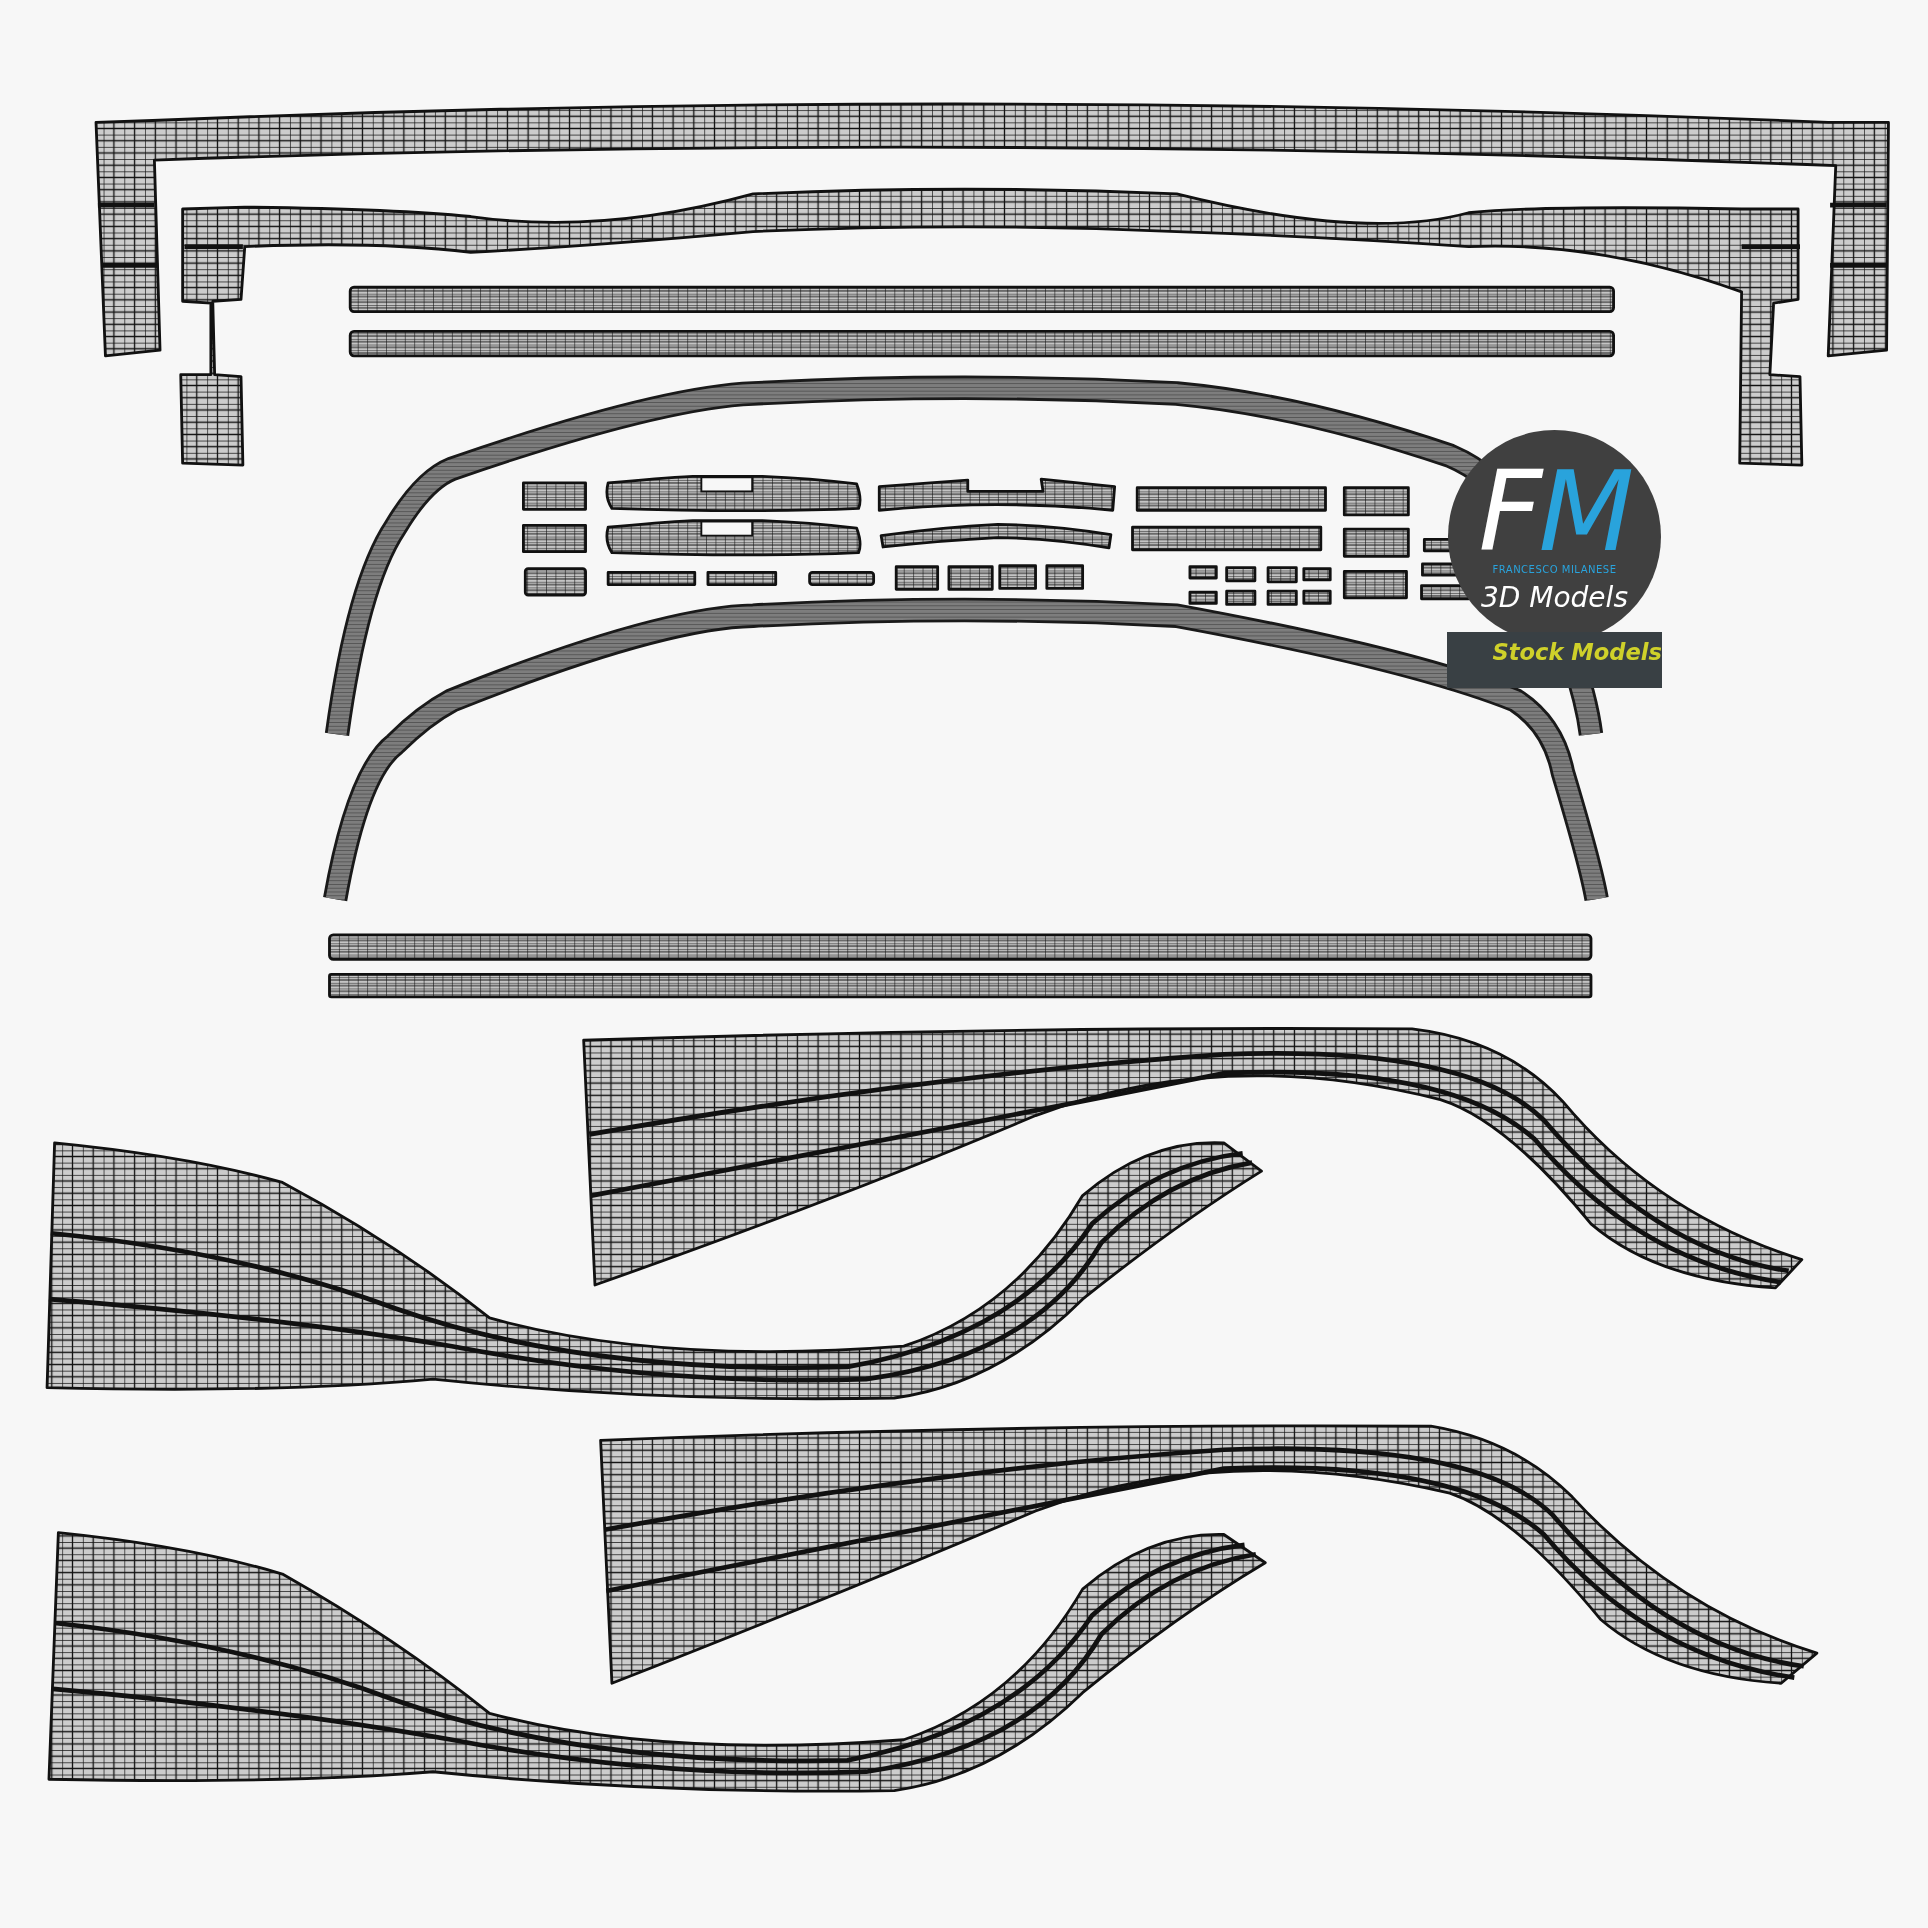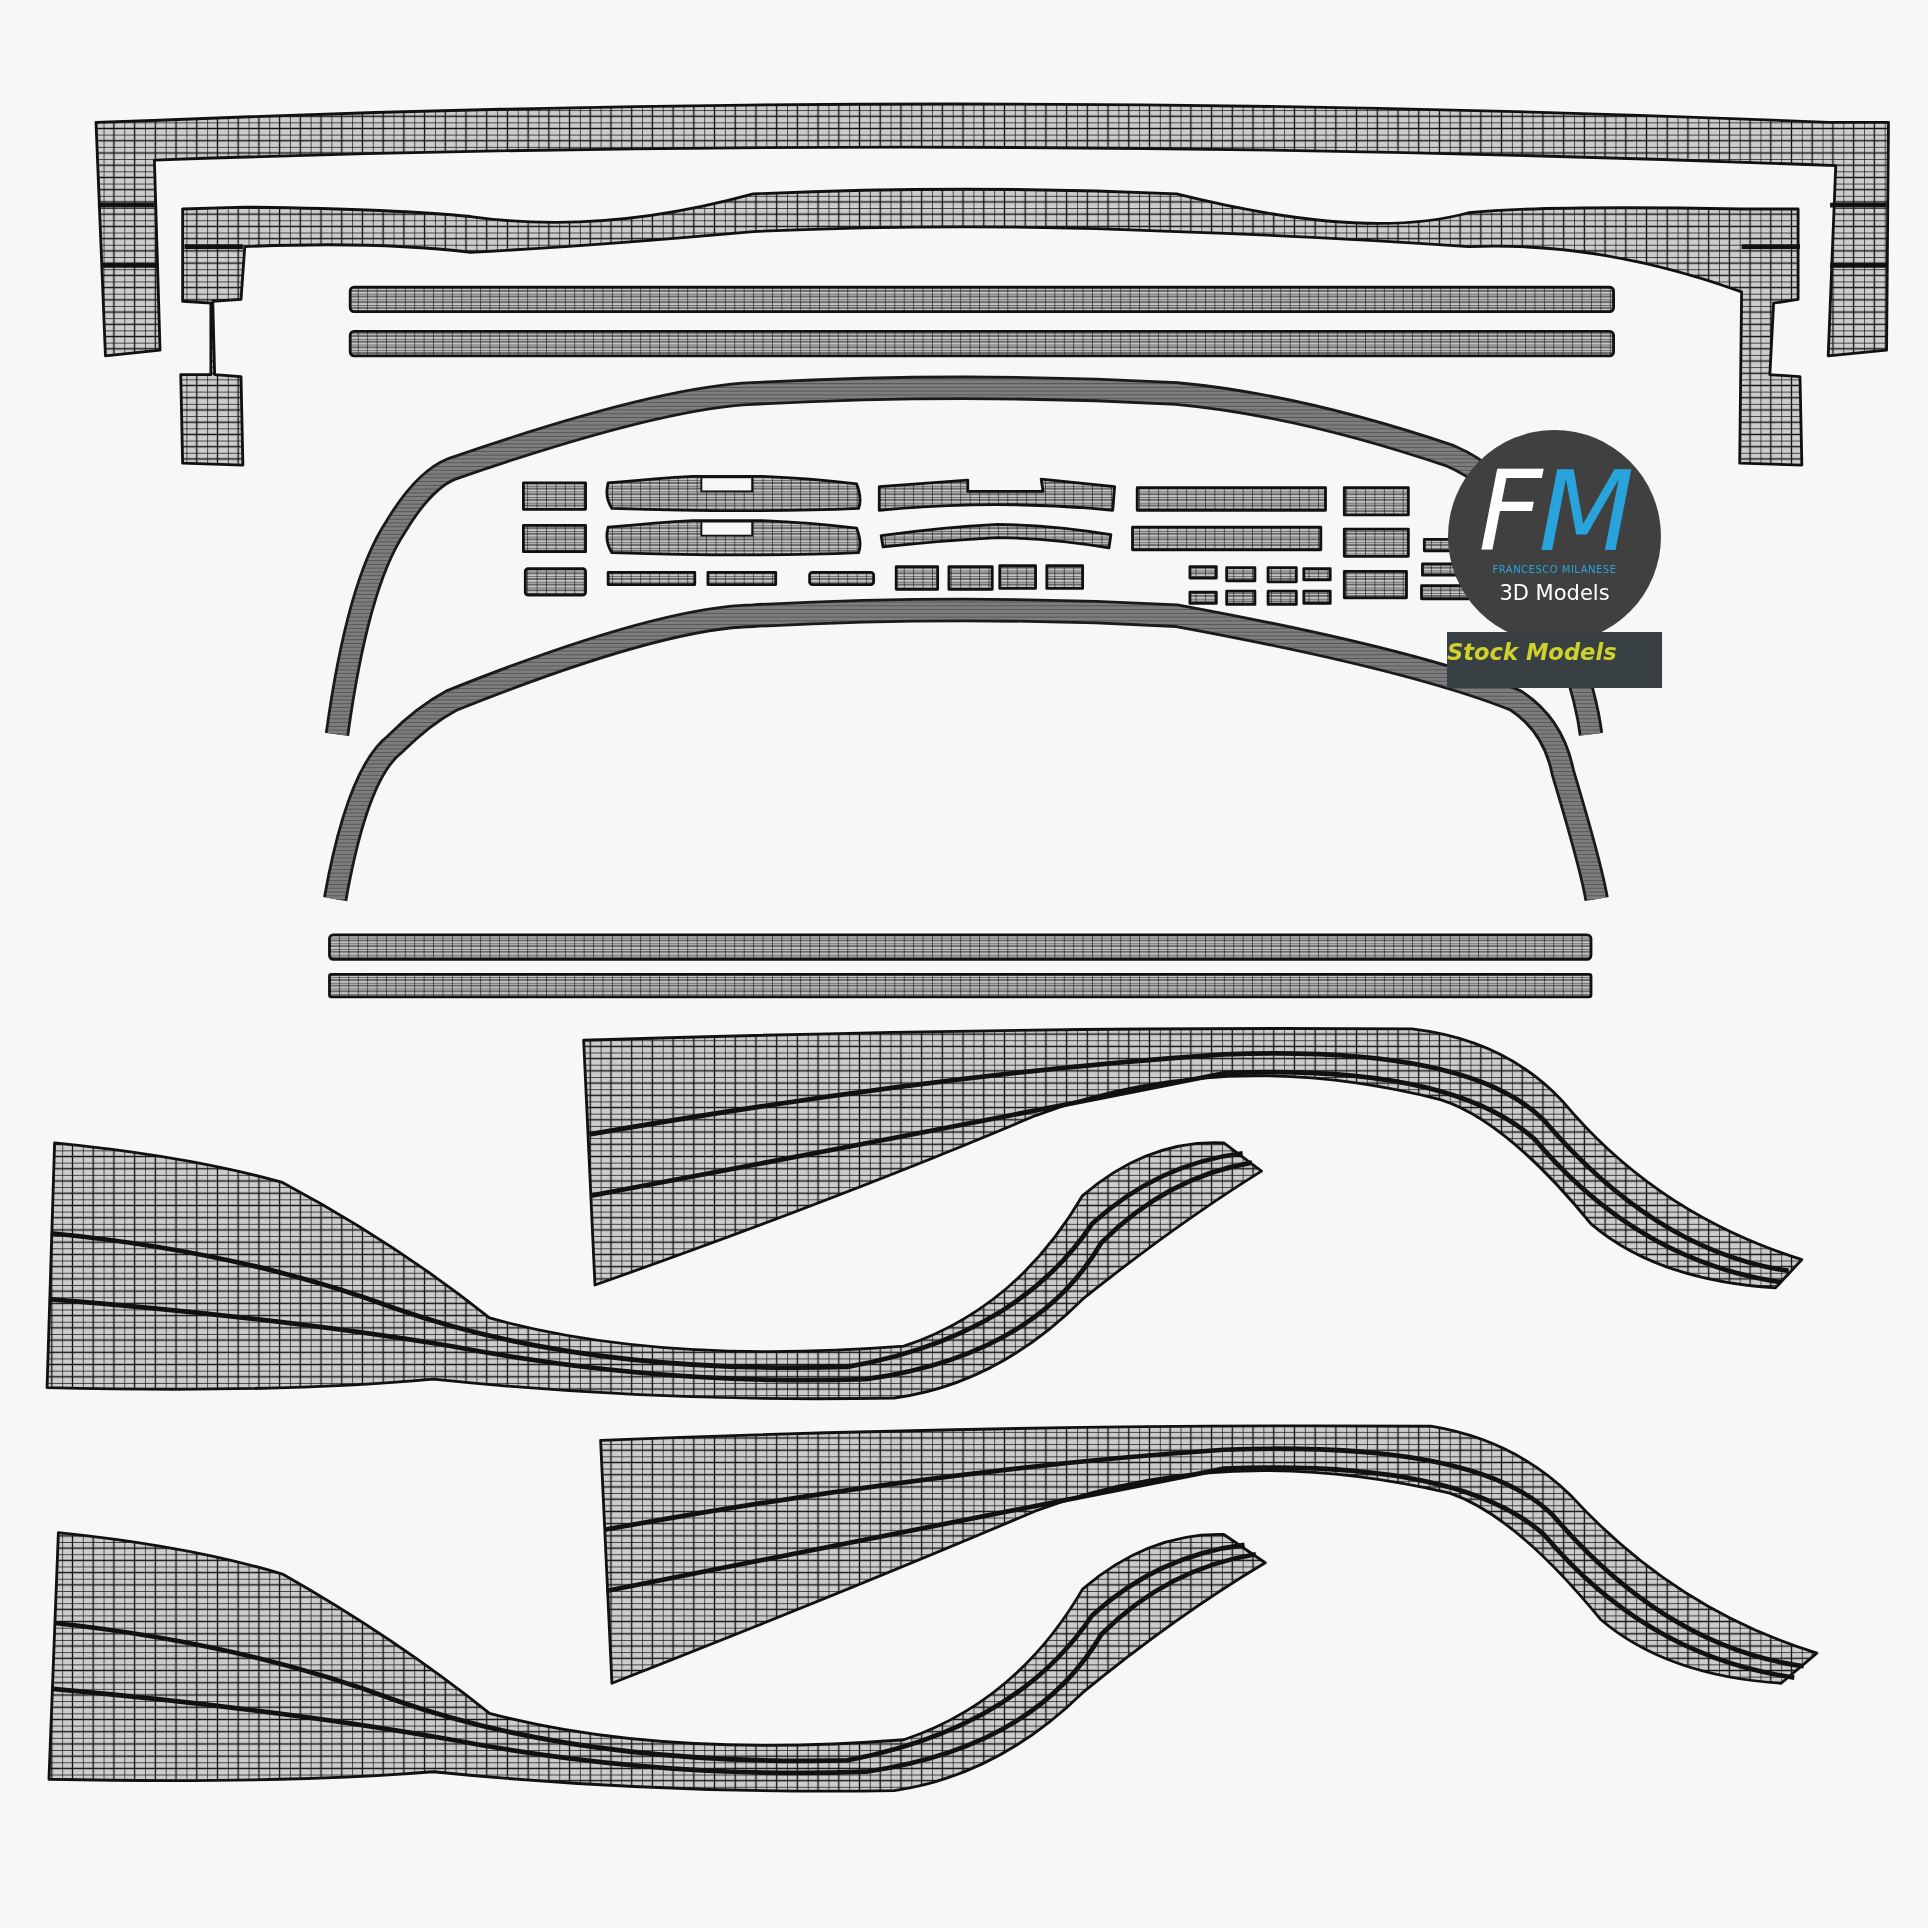--- a/index.html
+++ b/index.html
@@ -8,22 +8,22 @@
     .mesh { fill: url(#meshPat); stroke: #111; stroke-width: 3; stroke-linejoin: round; }
     .mesh-dense { fill: url(#denseMeshPat); stroke: #111; stroke-width: 3; stroke-linejoin: round; }
     .band { fill: none; stroke: #1a1a1a; stroke-width: 26; stroke-linecap: butt; stroke-linejoin: round; }
     .band-inner { fill: none; stroke: url(#bandPat); stroke-width: 20; stroke-linecap: butt; stroke-linejoin: round; }
     .seam { fill: none; stroke: #111; stroke-width: 5; }
     #logo { position: absolute; left: 1448px; top: 430px; width: 213px; height: 213px; border-radius: 50%; background: #404040; }
     #logo-fm { position: absolute; left: 0; top: 26px; width: 213px; text-align: center; font-size: 111px; font-style: italic; font-family: "DejaVu Sans", sans-serif; line-height: 111px; letter-spacing: -3.8px; }
     #logo-f { color: #ffffff; }
     #logo-m { color: #29a3dc; }
     #logo-name { position: absolute; left: 0; top: 134px; width: 213px; text-align: center; font-size: 10px; color: #29a3dc; letter-spacing: 0.5px; }
-    #logo-sub { position: absolute; left: 0; top: 151px; width: 213px; text-align: center; font-size: 21px; color: #ffffff; }
-    #stock-badge { position: absolute; left: 1447px; top: 632px; width: 215px; height: 56px; background: #394044; color: #cfd12a; font-weight: bold; font-style: italic; font-size: 22.6px; text-align: left; line-height: 41px; font-family: "DejaVu Sans", sans-serif; }
+    #logo-sub { position: absolute; left: 0; top: 151px; width: 213px; text-align: center; font-size: 28px; font-style: italic; color: #ffffff; }
+    #stock-badge { position: absolute; left: 1447px; top: 632px; width: 215px; height: 56px; background: #394044; color: #cfd12a; font-weight: bold; font-style: italic; font-size: 22.6px; text-align: right; line-height: 41px; font-family: "DejaVu Sans", sans-serif; }
   </style>
 </head>
 <body>
 
 <svg id="canvas" viewBox="0 0 2048 2048" xmlns="http://www.w3.org/2000/svg">
   <defs>
     <pattern id="meshPat" width="22" height="13" patternUnits="userSpaceOnUse">
       <rect width="22" height="13" fill="#cccccc"></rect>
       <path d="M0 0 H22 M0 6.5 H22 M0 0 V13 M11 0 V13" stroke="#111" stroke-width="1.4" fill="none"></path>
     </pattern>

